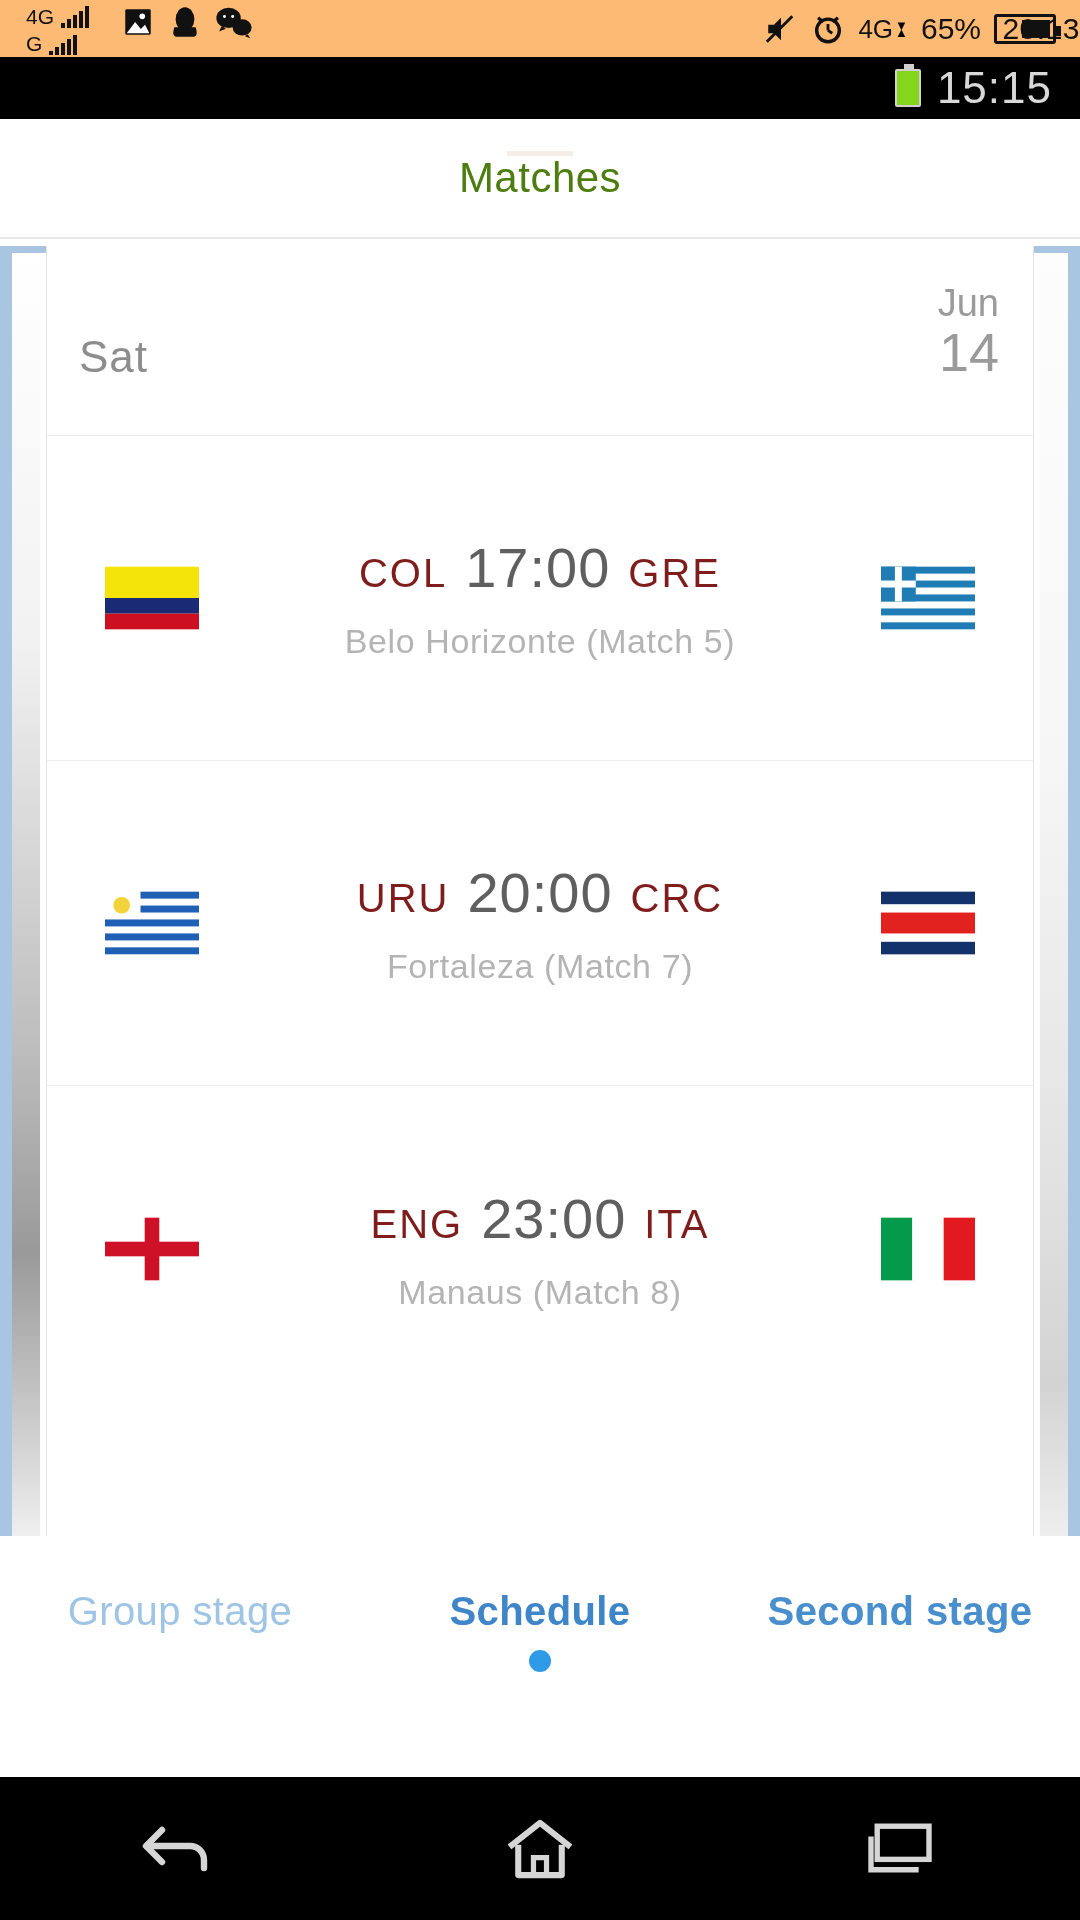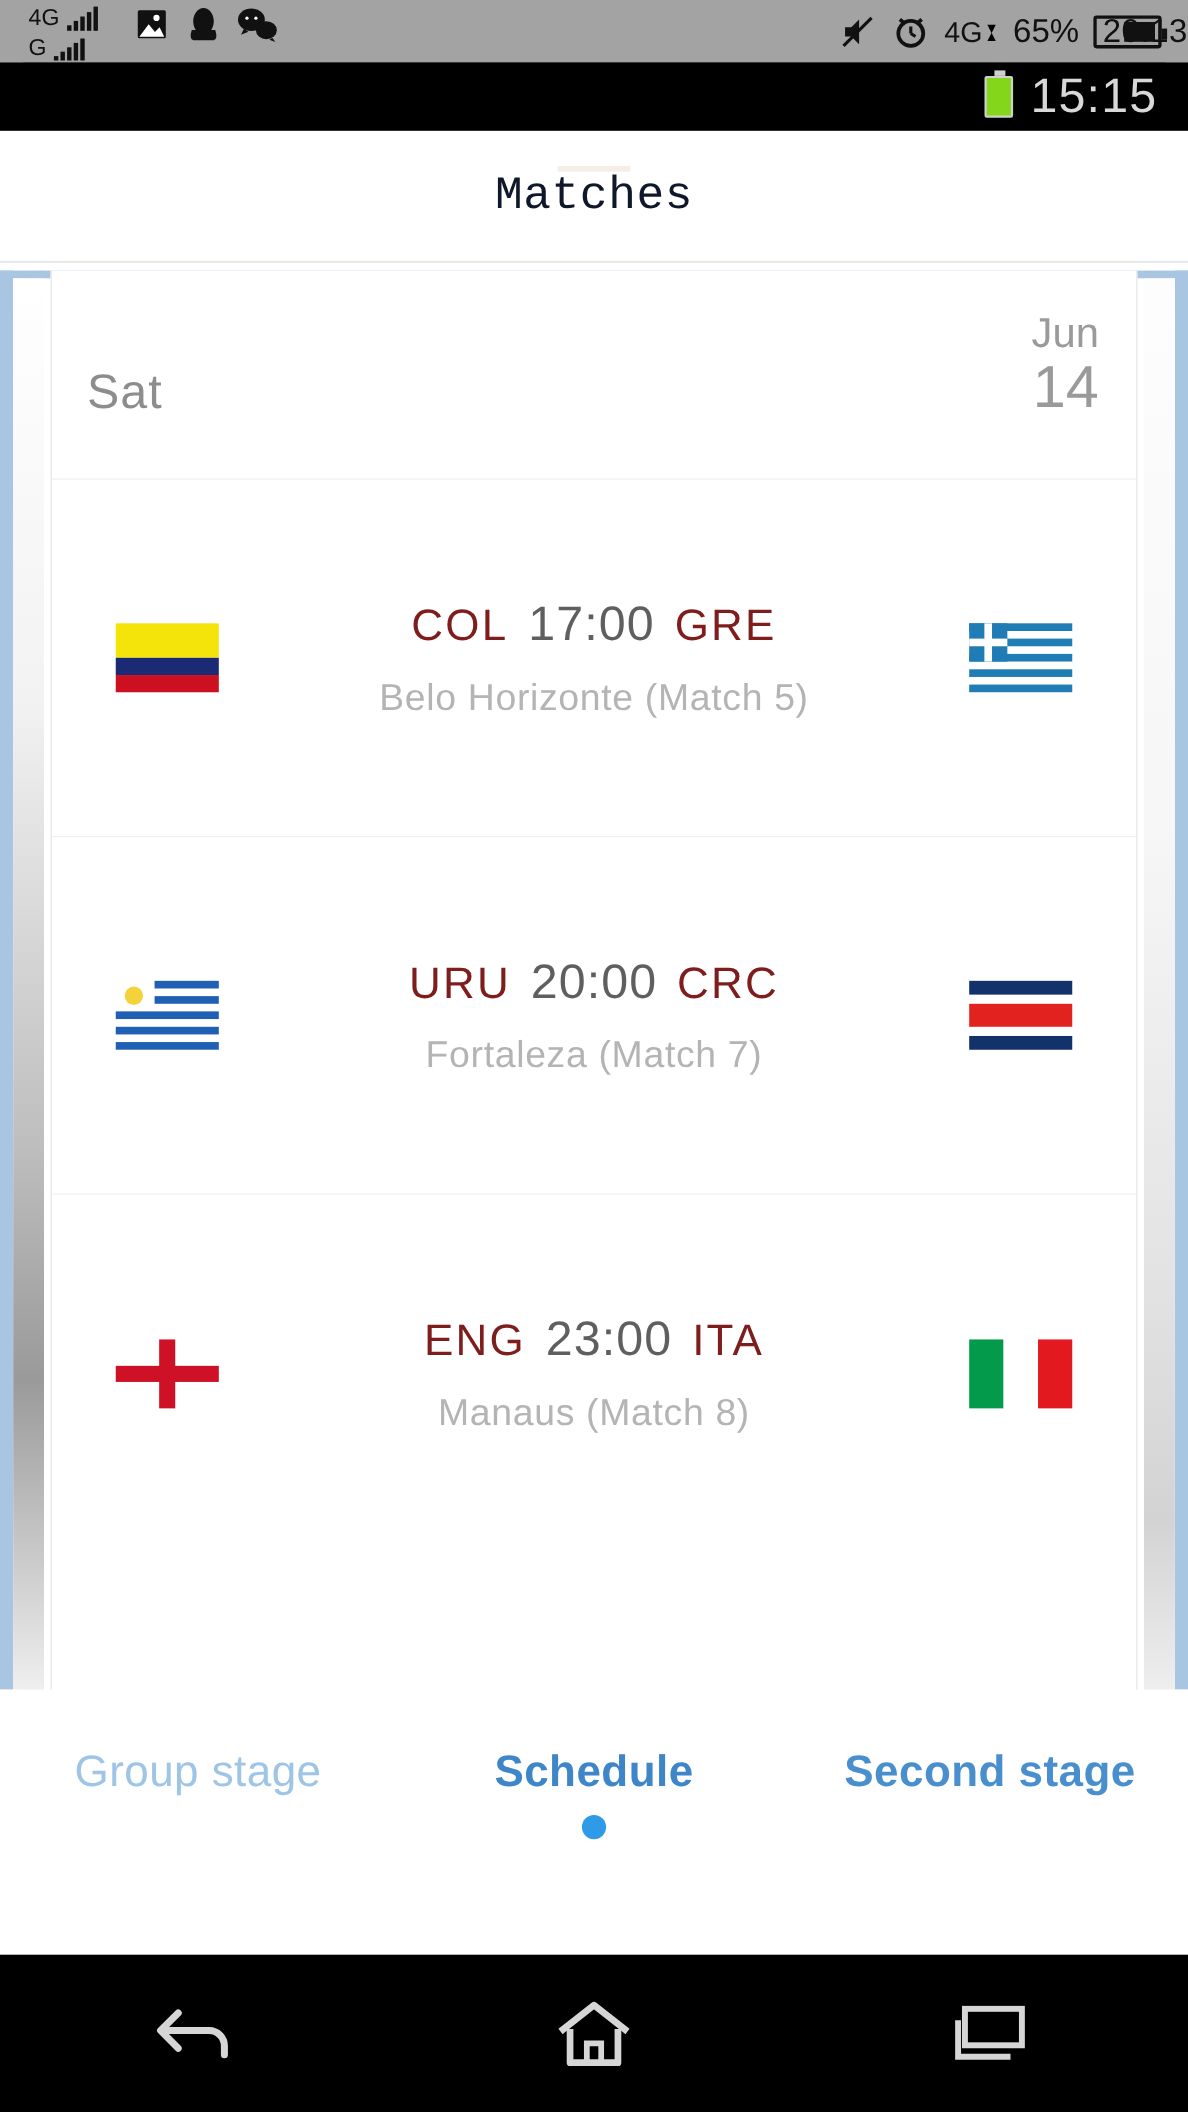--- a/index.html
+++ b/index.html
@@ -2,21 +2,21 @@
 <html><head>
 <meta charset="utf-8">
 <style>
   * { margin:0; padding:0; box-sizing:border-box; }
   html,body { width:1080px; height:1920px; background:#000; }
   body { font-family:"Liberation Sans", sans-serif; overflow:hidden; }
 
   
   .sys-bar{
     position:relative; width:1080px; height:57px;
-    background:#a3a3a3; display:flex; align-items:center;
+    background:#fdba74; display:flex; align-items:center;
   }
   .sys-left{ display:flex; align-items:flex-start; padding-left:26px; gap:10px; }
   .net-stack{ display:flex; flex-direction:column; justify-content:center; gap:1px; }
   .net-row{ display:flex; align-items:flex-end; gap:7px; height:26px; }
   .net-label{ font-size:21px; color:#111; line-height:22px; font-family:"Liberation Sans",sans-serif; }
   .bars{ display:flex; align-items:flex-end; gap:2px; height:22px; }
   .bars i{ display:block; width:4px; background:#111; }
   .bars i:nth-child(1){ height:5px; }
   .bars i:nth-child(2){ height:9px; }
   .bars i:nth-child(3){ height:13px; }
@@ -72,22 +72,22 @@
   .app{ width:1080px; height:1658px; background:#fff; position:relative; }
   .app-header{
     height:118px; background:#fff; display:flex; align-items:center;
     justify-content:center; position:relative;
   }
   .ghost-line{
     position:absolute; top:32px; left:50%; transform:translateX(-50%);
     width:66px; height:5px; background:#f1e7dd; opacity:.75;
   }
   .app-title{
-    font-size:42px; color:#0f172a; letter-spacing:.5px;
-    font-family:Liberation Mono, monospace;
+    font-size:42px; color:#4d7c0f; letter-spacing:.5px;
+    font-family:Liberation Sans, sans-serif;
   }
   .hdr-rule{ height:2px; background:#e8e8e8; }
 
   
   .frame{
     position:relative; height:1290px;
     background:linear-gradient(90deg,#a8c6e2 0px,#a8c6e2 12px,#f4f4f4 12px,#e7e7e7 40px,#fff 40px,#fff calc(100% - 40px),#e7e7e7 calc(100% - 40px),#f4f4f4 calc(100% - 12px),#a8c6e2 calc(100% - 12px));
     padding:0 46px;
   }
   .frame:before{
@@ -129,21 +129,21 @@
     width:210px; display:flex; justify-content:center; align-items:center;
   }
   .flag-slot.right{ margin-left:auto; }
   .center-col{
     flex:1; display:flex; flex-direction:column; align-items:center; gap:22px;
   }
   .teams{
     display:flex; align-items:baseline; gap:18px; white-space:nowrap;
   }
   .tcode{ font-size:40px; color:#7f1d1d; letter-spacing:2px; }
-  .ttime{ font-size:44px; color:#5f5f5f; letter-spacing:1px; }
+  .ttime{ font-size:56px; color:#5f5f5f; letter-spacing:1px; }
   .venue{ font-size:34px; color:#b4b4b4; letter-spacing:.6px;text-align:center; }
 
   
   .flag{ width:94px; height:64px; display:block; }
 
   
   .tabs{
     height:150px; background:#fff; display:flex; align-items:center;
     position:relative;
   }

